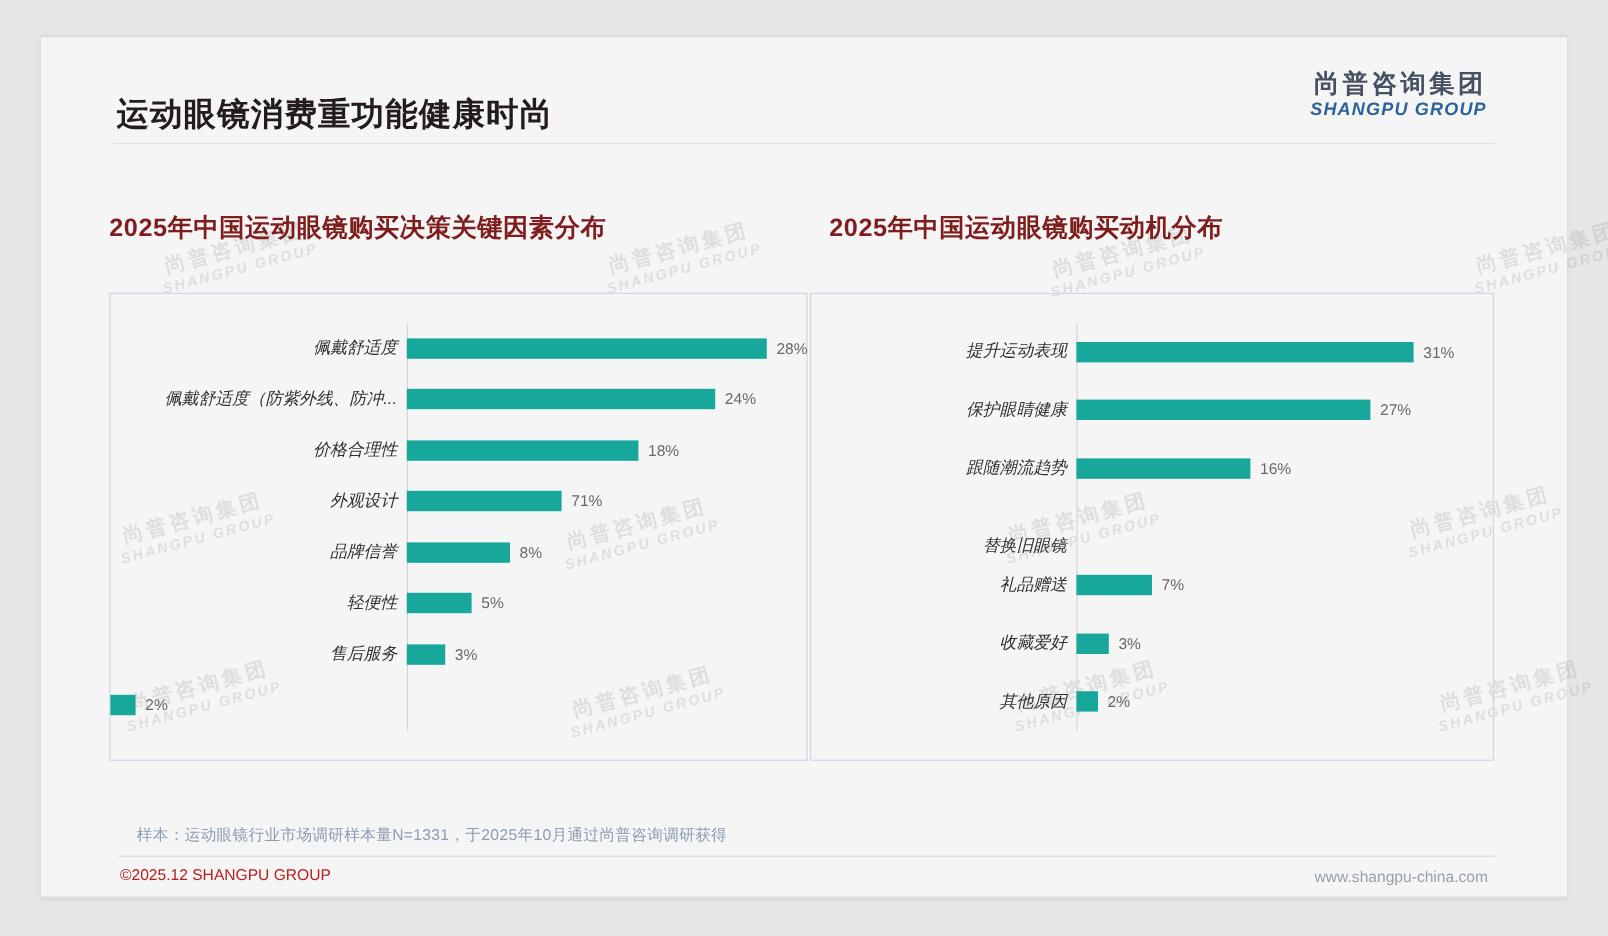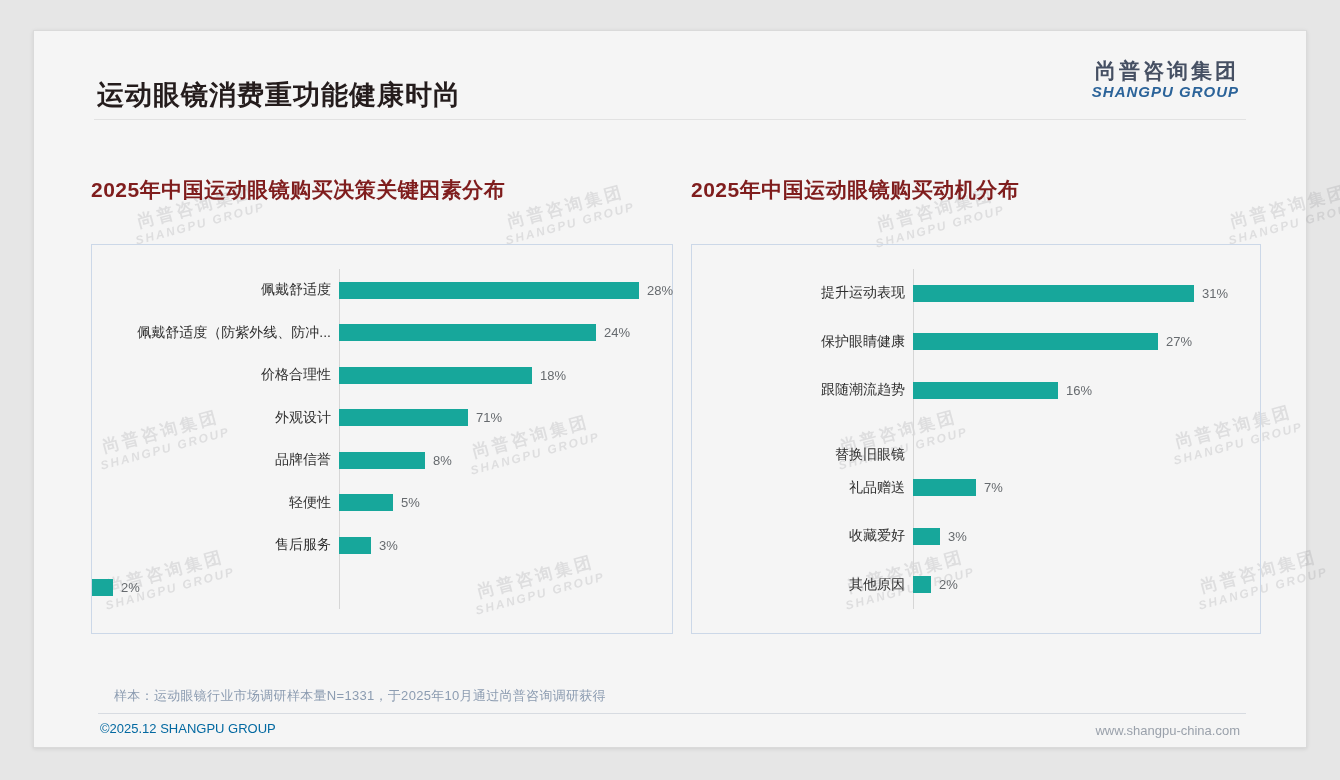--- a/index.html
+++ b/index.html
@@ -42,44 +42,44 @@
     font-size:21px; font-weight:bold; color:#7f1d1d; text-align:left;
     letter-spacing:0.5px;
   }
   .chart-title.left  { left:57px;  width:582px; }
   .chart-title.right { left:657px; width:570px; }
   .chart-box {
     position:absolute; top:213px; height:390px; z-index:2;
     border:1px solid #ccd8e8; background:transparent;
   }
   .chart-box.left  { left:57px;  width:582px; }
-  .chart-box.right { left:657px; width:570px; }
+  .chart-box.right { left:641px; width:570px; }
   .axis-line { position:absolute; top:24px; bottom:24px; width:1px; background:#d6d6d6; }
   .rows {
     position:absolute; left:0; right:0; top:24px; bottom:24px;
     display:flex; flex-direction:column; justify-content:space-around;
   }
   .bar-row { display:flex; align-items:center; height:24px; }
   .bar-label {
     font-size:14px; color:#303030; text-align:right; padding-right:8px;
-    white-space:nowrap; flex:0 0 auto;
+    white-space:nowrap; flex:0 0 auto;font-style:italic;
   }
   .bar-track { display:flex; align-items:center; flex:1 1 auto; }
   .bar { height:17px; background:#17a79b; flex:0 0 auto; }
   .bar-value { font-size:13px; color:#666a6e; margin-left:8px; white-space:nowrap; }
   
   .note {
     position:absolute; left:80px; top:656px; z-index:2;
     font-size:13px; color:#8c9cb1; letter-spacing:0.3px;
   }
   .footer-divider {
     position:absolute; left:64px; top:682px; width:1148px; height:1px; background:#d7dbe1;
   }
   .footer-left {
-    position:absolute; left:66px; top:690px; font-size:13px; color:#0369a1; z-index:2;
+    position:absolute; left:66px; top:690px; font-size:13px; color:#b91c1c; z-index:2;
   }
   .footer-right {
     position:absolute; right:66px; top:692px; font-size:13px; color:#9aa1ab; z-index:2;
   }
 </style>
 </head>
 <body>
 
 <div class="card">
 

